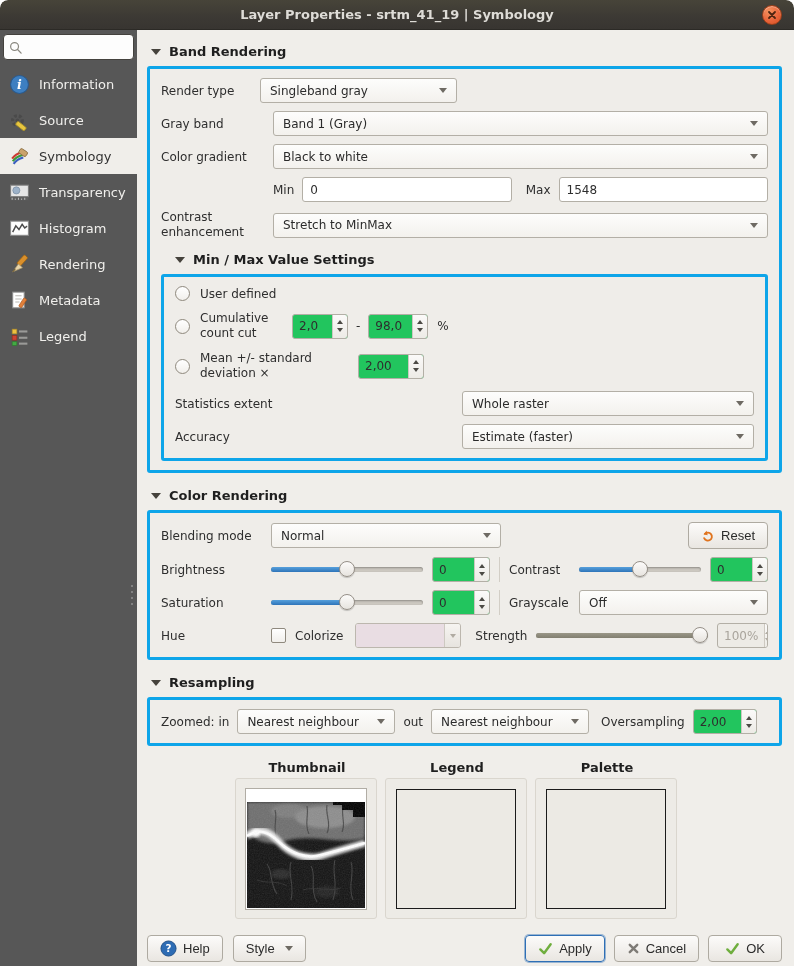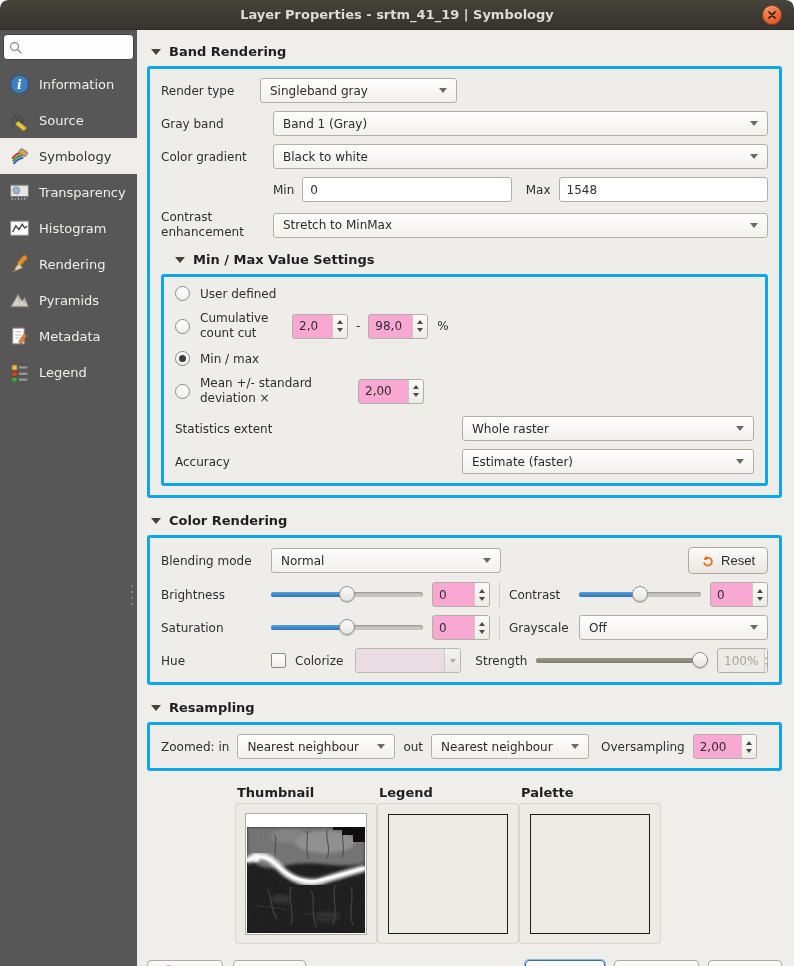--- a/index.html
+++ b/index.html
@@ -44,21 +44,21 @@
   .frame{border:3px solid #0ea5e9;border-radius:3px;background:#efede9;padding:9px 11px;}
   .row{display:flex;align-items:center;margin-bottom:8px;}
   .row:last-child{margin-bottom:0;}
   .lbl{color:#2e2e2e;}
   
   .combo{height:25px;border:1px solid #b3afa6;border-radius:3px;
     background:linear-gradient(#fdfdfc,#f3f1ed);display:flex;align-items:center;
     padding:0 9px;gap:6px;color:#2b2b2b;white-space:nowrap;overflow:hidden;}
   .combo .c-arrow{margin-left:auto;width:0;height:0;border-left:4px solid transparent;border-right:4px solid transparent;border-top:5px solid #6e6a63;}
   .tinput{height:25px;border:1px solid #b3afa6;border-radius:3px;background:#fff;padding:0 7px;display:flex;align-items:center;}
-  .spin{height:25px;border:1px solid #b3afa6;border-radius:3px;background:#f9a8d4;display:flex;overflow:hidden;}
+  .spin{height:25px;border:1px solid #b3afa6;border-radius:3px;background:#22c55e;display:flex;overflow:hidden;}
   .spin .val{flex:1;display:flex;align-items:center;padding:0 6px;}
   .spin .arrows{width:15px;border-left:1px solid #cdc9c1;background:linear-gradient(#fbfaf9,#edebe6);
     display:flex;flex-direction:column;align-items:center;justify-content:center;gap:4px;}
   .au{width:0;height:0;border-left:3.5px solid transparent;border-right:3.5px solid transparent;border-bottom:4.5px solid #4c4a45;}
   .ad{width:0;height:0;border-left:3.5px solid transparent;border-right:3.5px solid transparent;border-top:4.5px solid #4c4a45;}
   .spin.disabled{background:#edebe6;color:#a9a49c;}
   .spin.disabled .val{color:#a9a49c;}
   .spin.disabled .au{border-bottom-color:#b2ada4;}
   .spin.disabled .ad{border-top-color:#b2ada4;}
   .radio{width:15px;height:15px;border-radius:50%;border:1px solid #8f897e;background:linear-gradient(#ffffff,#f1efeb);flex:0 0 auto;}
@@ -69,21 +69,21 @@
   .slider .track{position:absolute;top:6px;left:0;right:0;height:5px;border-radius:2.5px;background:#ccc8c0;box-shadow:inset 0 1px 2px rgba(0,0,0,.3);}
   .slider .fill{position:absolute;top:6px;left:0;height:5px;border-radius:2.5px;background:linear-gradient(#56a0dc,#2e74b9);}
   .slider .handle{position:absolute;top:0;width:16px;height:16px;border-radius:8px;
     background:linear-gradient(#fcfbfa,#e7e4df);border:1px solid #969088;box-shadow:0 1px 1px rgba(0,0,0,.2);}
   .vsep{width:1px;height:25px;background:#d2cec6;margin:0 9px;flex:0 0 auto;}
   .btn{height:27px;border:1px solid #aeaaa1;border-radius:4px;
     background:linear-gradient(#fcfbfa,#e9e6e1);display:inline-flex;align-items:center;
     gap:6px;padding:0 12px;font-size:13px;color:#2b2b2b;white-space:nowrap;}
   .btn.focused{border-color:#2f6fb5;box-shadow:0 0 0 1px rgba(47,111,181,.45);}
   
-  .previews{display:flex;margin:14px 0 0 88px;}
+  .previews{display:flex;margin:14px 0 0 88px;gap:8px;text-align:center;}
   .preview{width:142px;}
   .preview .p-label{font-weight:bold;font-size:13px;color:#1f1f1f;margin:0 0 3px 2px;}
   .p-panel{width:142px;height:141px;border:1px solid #dad6ce;border-radius:3px;background:#edebe6;display:flex;align-items:center;justify-content:center;}
   .thumb-box{width:122px;height:122px;border:1px solid #b1ada5;background:#ffffff;padding:1px;}
   .thumb-strip{height:12px;background:#ffffff;}
   .empty-box{width:120px;height:120px;border:1px solid #1b1b1b;background:#eceae4;}
   .footer{display:flex;align-items:center;margin:16px 0 0 0;}
 </style>
 </head>
 <body>
@@ -152,27 +152,20 @@
     <div class="side-item">
       <svg width="21" height="21" viewBox="0 0 20 20">
         <rect x="10.5" y="0.5" width="4.5" height="11" rx="1.2" transform="rotate(42 12.5 6)" fill="#d98f2b" stroke="#9c6414" stroke-width="0.7"></rect>
         <path d="M3.5 17 L9 9.5 L12.8 13 Z" fill="#e8d5ab" stroke="#b09a6a" stroke-width="0.7"></path>
         <path d="M3.5 17 L6 14.2" stroke="#6b5a35" stroke-width="1"></path>
       </svg>
       <span>Rendering</span>
     </div>
     <div class="side-item">
       <svg width="21" height="21" viewBox="0 0 20 20">
-        <path d="M1.8 16 L8.5 4.5 L12.5 10.5 L15 7.5 L18.4 16 Z" fill="#d6d3cd" stroke="#87847e"></path>
-        <path d="M8.5 4.5 L10.5 16 M15 7.5 L14 16" stroke="#a9a59e" stroke-width="0.8" fill="none"></path>
-      </svg>
-      <span>Pyramids</span>
-    </div>
-    <div class="side-item">
-      <svg width="21" height="21" viewBox="0 0 20 20">
         <rect x="3.5" y="2" width="11" height="15" fill="#ffffff" stroke="#8a8a8a"></rect>
         <path d="M6 5.5 H12 M6 8.5 H12 M6 11.5 H10" stroke="#b9b7b3" stroke-width="1"></path>
         <rect x="11.6" y="7.5" width="3.2" height="9.5" rx="0.8" transform="rotate(33 13.2 12)" fill="#e2803a" stroke="#a8551d" stroke-width="0.6"></rect>
       </svg>
       <span>Metadata</span>
     </div>
     <div class="side-item">
       <svg width="21" height="21" viewBox="0 0 20 20">
         <rect x="3" y="3" width="4.5" height="4.5" fill="#edc240" stroke="#a8862a" stroke-width="0.6"></rect>
         <rect x="3" y="9" width="4.5" height="4.5" fill="#cc4433" stroke="#8e2c20" stroke-width="0.6"></rect>
@@ -260,24 +253,20 @@
           </div>
           <span class="lbl" style="margin:0 8px;">-</span>
           <div class="spin" style="width:60px;">
             <span class="val">98,0</span>
             <span class="arrows">
                 <span class="au"></span>
                 <span class="ad"></span>
               </span>
           </div>
           <span class="lbl" style="margin-left:9px;">%</span>
-        </div>
-        <div class="row" style="margin-bottom:10px;">
-          <span class="radio checked"></span>
-          <span class="lbl" style="margin-left:10px;">Min / max</span>
         </div>
         <div class="row" style="margin-bottom:10px;">
           <span class="radio"></span>
           <span class="lbl" style="margin-left:10px;width:150px;line-height:1.25;">Mean +/- standard deviation ×</span>
           <div class="spin" style="width:66px;margin-left:8px;">
             <span class="val">2,00</span>
             <span class="arrows">
                 <span class="au"></span>
                 <span class="ad"></span>
               </span>

